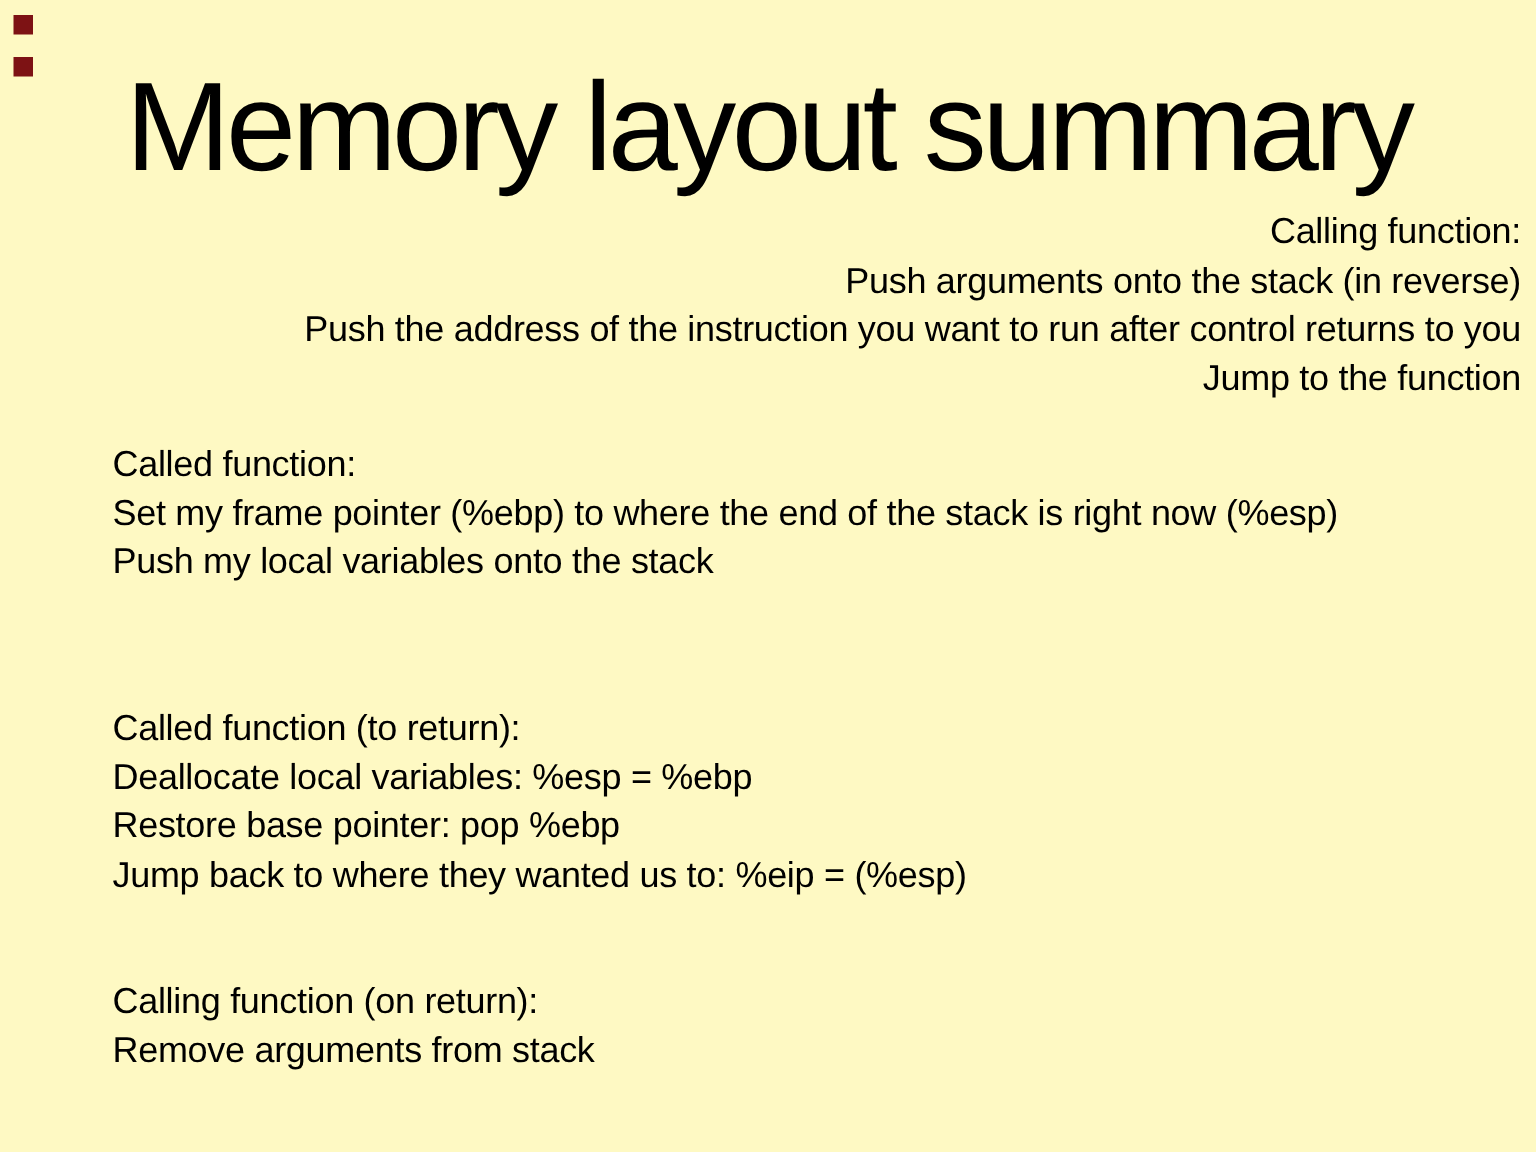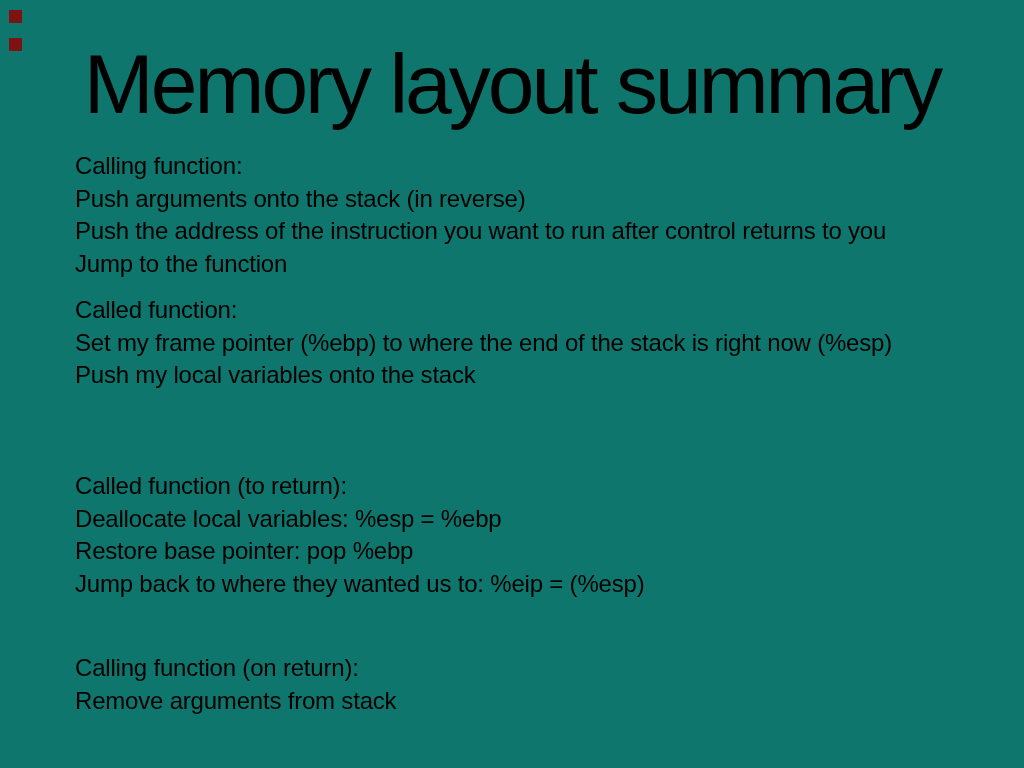--- a/index.html
+++ b/index.html
@@ -2,21 +2,21 @@
 <html><head>
 <meta charset="utf-8">
 <style>
   html, body { margin: 0; padding: 0; }
   body { background: #ffffff; }
 
   .slide {
     position: relative;
     width: 1024px;
     height: 768px;
-    background: #0f766e;
+    background: #fef9c3;
     overflow: hidden;
     font-family: "Liberation Sans", sans-serif;
     color: #000000;
   }
 
   
   .corner-marker {
     position: absolute;
     left: 9px;
     width: 13px;
@@ -47,21 +47,21 @@
   }
 
   .block {
     position: absolute;
     left: 75px;
     right: 10px;
     font-size: 24px;
     line-height: 32.6px;
     letter-spacing: -0.2px;
   }
-  .block:nth-child(1) { top: 150px; }
+  .block:nth-child(1) { top: 139px; text-align: right; }
   .block:nth-child(2) { top: 294px; }
   .block:nth-child(3) { top: 470px; }
   .block:nth-child(4) { top: 652px; }
 
   .block-header { white-space: nowrap; }
   .block-item   { white-space: nowrap; }
 </style>
 </head>
 <body>
 

